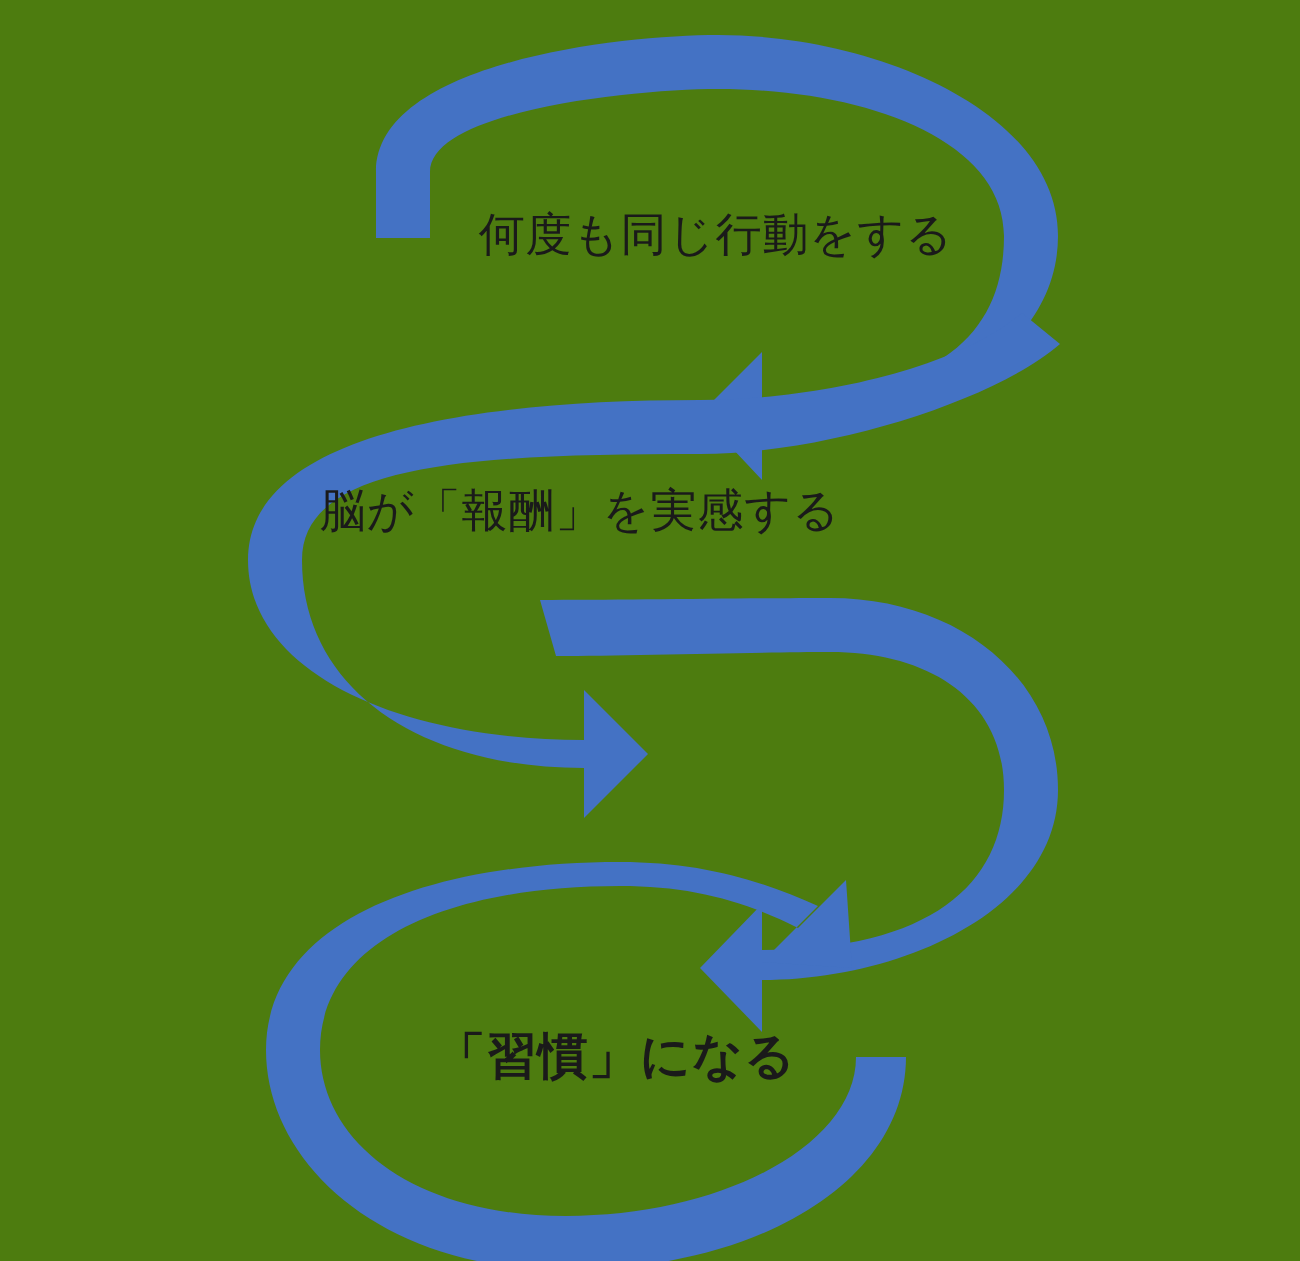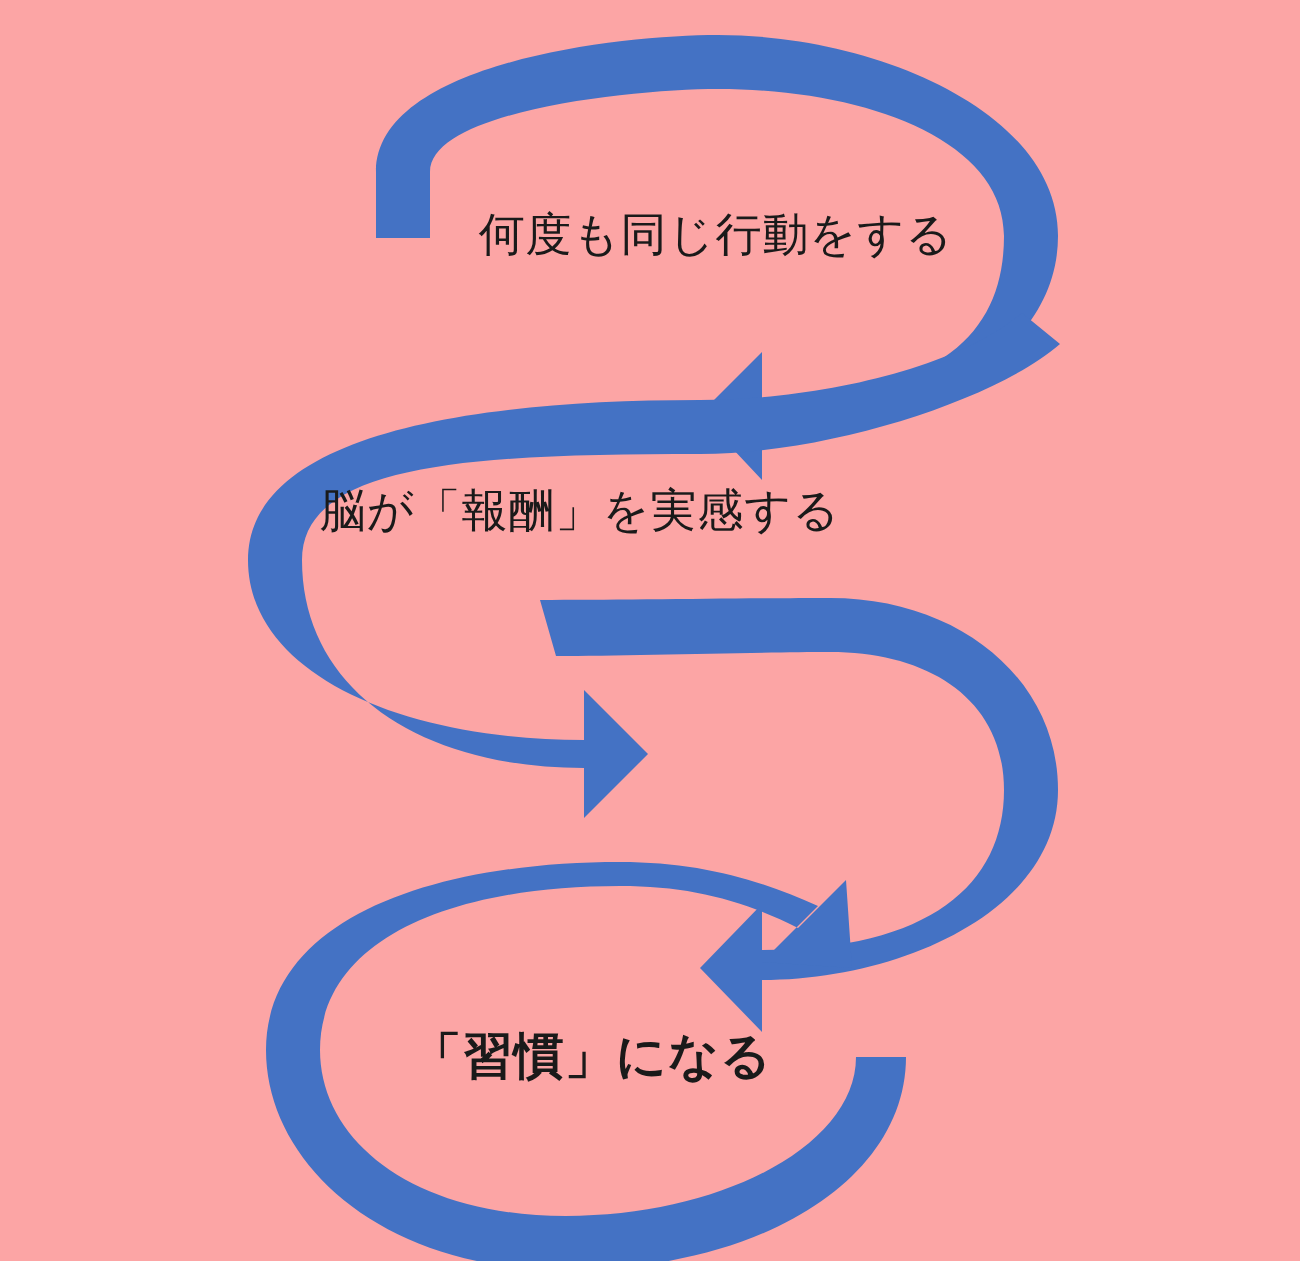--- a/index.html
+++ b/index.html
@@ -36,26 +36,26 @@
     text-align: center;
     transform: translate(-50%, -50%);
   }
   .step-label.normal { font-weight: 400; }
   .step-label.bold   { font-weight: 700; }
 
   
   #label-1 { left: 716px; top: 235px; font-size: 46px; }
   #label-2 { left: 580px; top: 511px; font-size: 46px; }
   #label-3 { left: 621px; top: 781px; font-size: 46px; }
-  #label-4 { left: 592px; top: 1056px; font-size: 50px; }
+  #label-4 { left: 616px; top: 1056px; font-size: 50px; }
 </style>
 </head>
 <body>
 
-<div id="stage" style="background: #fca5a5;">
+<div id="stage" style="background: #4d7c0f;">
 
   <svg id="diagram-svg" viewBox="0 0 1300 1261" xmlns="http://www.w3.org/2000/svg" aria-hidden="true">
 
     <g>
       <path fill="#4472C4" fill-rule="evenodd" d="M 376 238
                L 376 172
                C 376 62 620 35 718 35
                C 876 35 1058 112 1058 236
                C 1058 360 905 432 762 432
                L 762 352

